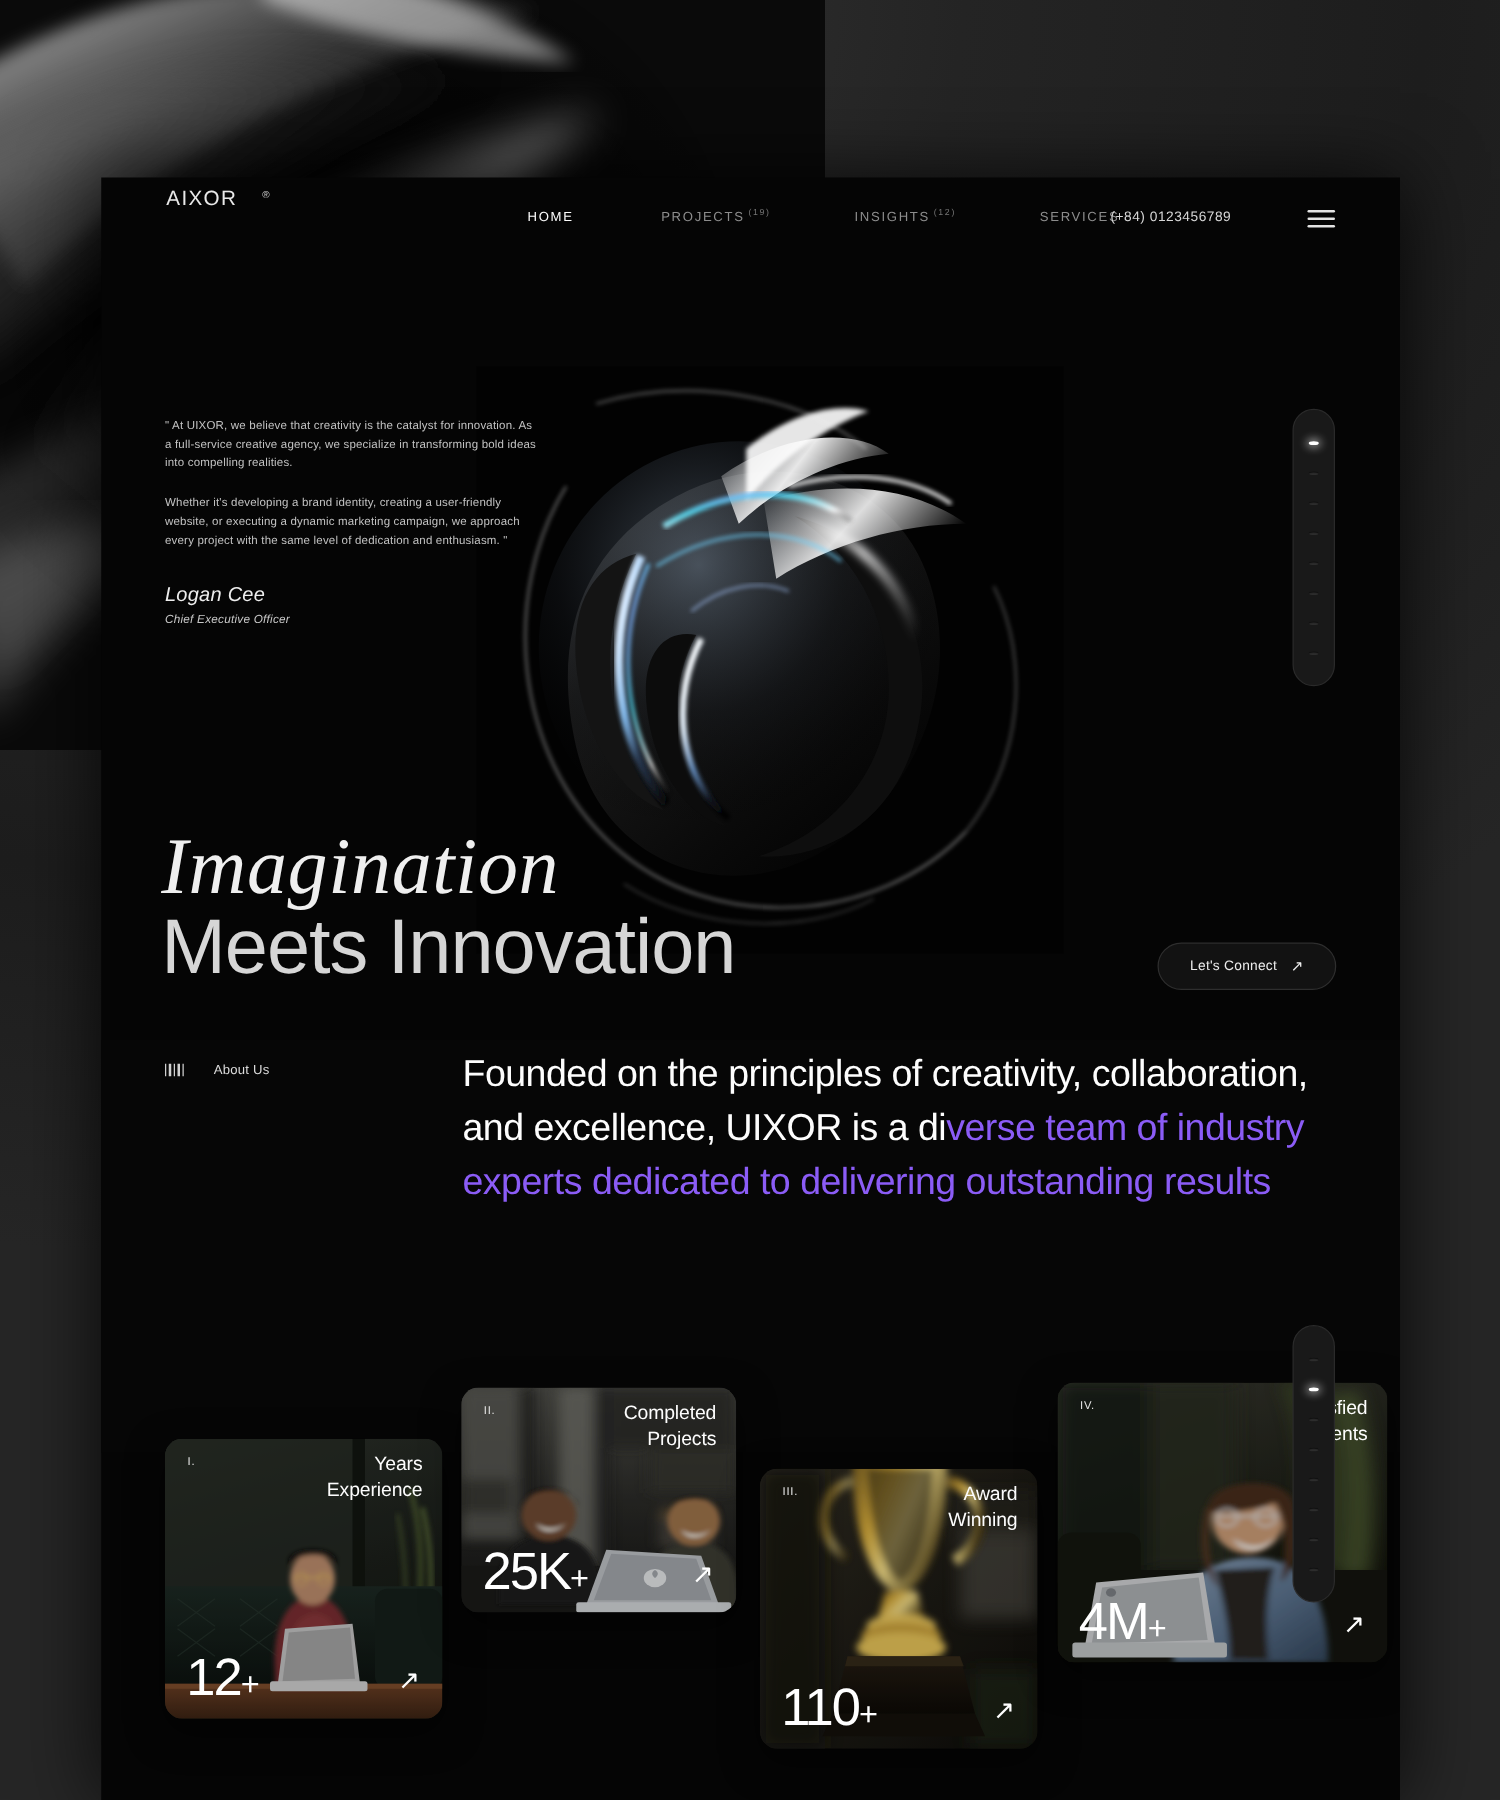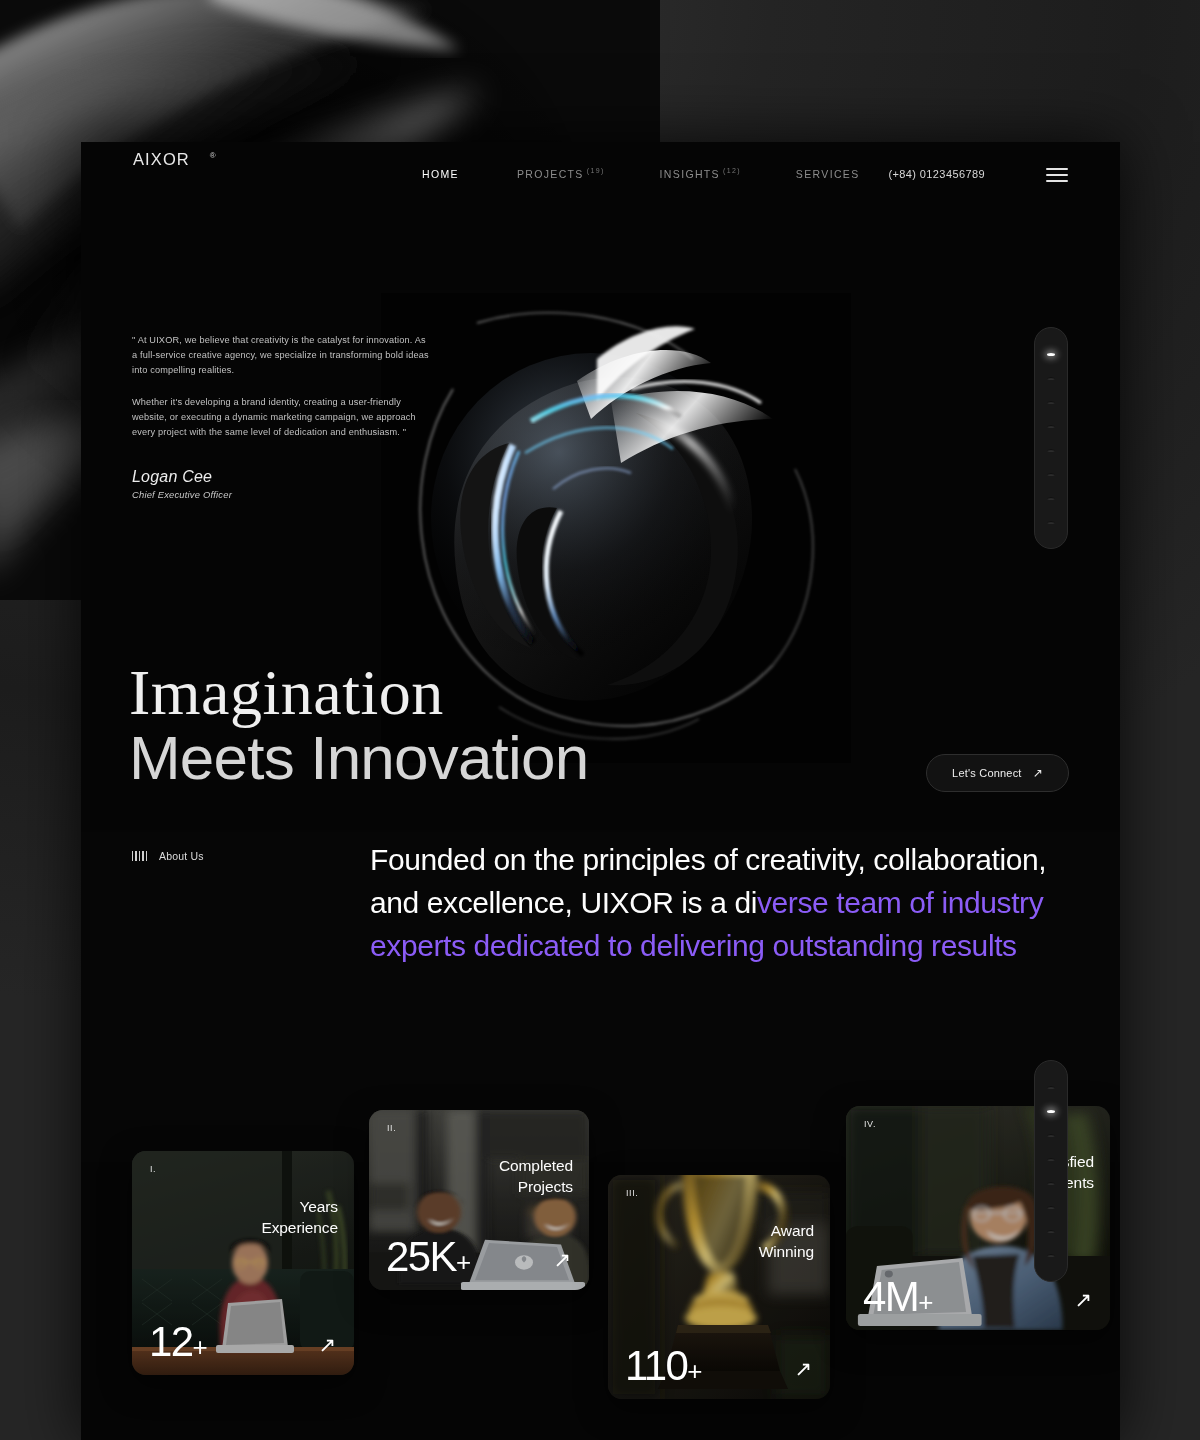--- a/index.html
+++ b/index.html
@@ -38,21 +38,21 @@
     display:flex; align-items:center;
   }
   #logo {
     position:absolute; left:52px; top:8px;
     color:#e9e9e9; font-size:16.5px; letter-spacing:1.1px; font-weight:400;
     display:flex; align-items:flex-start; gap:20px;
   }
   #logo .reg { font-size:8px; position:relative; top:1px; color:#cfcfcf; }
   #navlinks {
     position:absolute; left:341px; top:26px;
-    display:flex; align-items:baseline; gap:0;
+    display:flex; align-items:baseline; gap:12px;
   }
   .navitem {
     color:#8d8d8d; font-size:10.5px; letter-spacing:1.35px;
     text-decoration:none; display:flex; align-items:flex-start; gap:3px;
     margin-right:55px; cursor:pointer; white-space:nowrap;
   }
   .navitem.active { color:#fff; }
   .navitem .cnt { font-size:7px; color:#767676; position:relative; top:-1px; }
   #phone {
     position:absolute; right:135px; top:26px;
@@ -86,21 +86,21 @@
   #signature .nm {
     color:#ededed; font-size:16px; font-style:italic; letter-spacing:.2px;
     font-family:"Liberation Sans", sans-serif;
   }
   #signature .rl {
     color:#c8c8c8; font-size:9.4px; font-style:italic; letter-spacing:.2px; margin-top:3px;
   }
 
   #headline { position:absolute; left:48px; top:455px; z-index:6; }
   #h-line1 {
-    font-family:"Liberation Serif", serif; 
+    font-family:"Liberation Serif", serif; font-style:italic;
     font-size:64px; color:#efefef; line-height:.95; letter-spacing:.5px;
   }
   #h-line2 {
     font-size:62px; color:#d6d6d6; line-height:1.02; letter-spacing:-.8px;
     font-weight:300; margin-top:2px;
   }
 
   #connect {
     position:absolute; left:845px; top:546px;
     width:143px; height:38px; border-radius:20px;
@@ -127,21 +127,21 @@
     background:#ffffff;
     box-shadow:0 0 7px 2px rgba(255,255,255,.55);
   }
   #pill1 { left:953px; top:185px; height:222px; }
   #pill2 { left:953px; top:918px; height:222px; }
 
   
   #about { position:absolute; left:0; top:690px; width:100%; height:330px; background:#060606; }
   #abouttag {
     position:absolute; left:51px; top:18px;
-    display:flex; align-items:center; gap:12px;
+    display:flex; align-items:center; gap:24px;
   }
   #barcode { display:flex; align-items:flex-end; gap:1.4px; height:10px; }
   #barcode i { display:block; width:1.4px; height:10px; background:#cfcfcf; }
   #barcode i:nth-child(2) { width:2.6px; }
   #barcode i:nth-child(4) { width:2.6px; }
   #abouttag .lbl { color:#dcdcdc; font-size:10.5px; letter-spacing:.2px; }
   #abouttext {
     position:absolute; left:289px; top:7px; width:690px;
     font-size:30px; line-height:1.43; font-weight:300; letter-spacing:-.4px;
   }
@@ -155,21 +155,21 @@
     cursor:pointer;
   }
   .card .photo { position:absolute; inset:0; }
   .card .photo svg { width:100%; height:100%; display:block; }
   .card .rn {
     position:absolute; left:18px; top:13px;
     color:#e4e4e4; font-size:9px; letter-spacing:.6px;
   }
   .card .ttl {
     position:absolute; right:16px; top:11px; text-align:right;
-    color:#fdfdfd; font-size:15.5px; line-height:1.33; font-weight:300; letter-spacing:-.1px;margin-top:35px;
+    color:#fdfdfd; font-size:15.5px; line-height:1.33; font-weight:300; letter-spacing:-.1px;
   }
   .card .val {
     position:absolute; left:17px; bottom:12px;
     color:#ffffff; font-size:42px; font-weight:300; letter-spacing:-1.6px; line-height:1;
     display:flex; align-items:baseline;
   }
   .card .val .plus { font-size:26px; letter-spacing:-1px; }
   .card .go {
     position:absolute; right:18px; bottom:20px;
     color:#ffffff; font-size:21px; line-height:1; font-weight:300;

